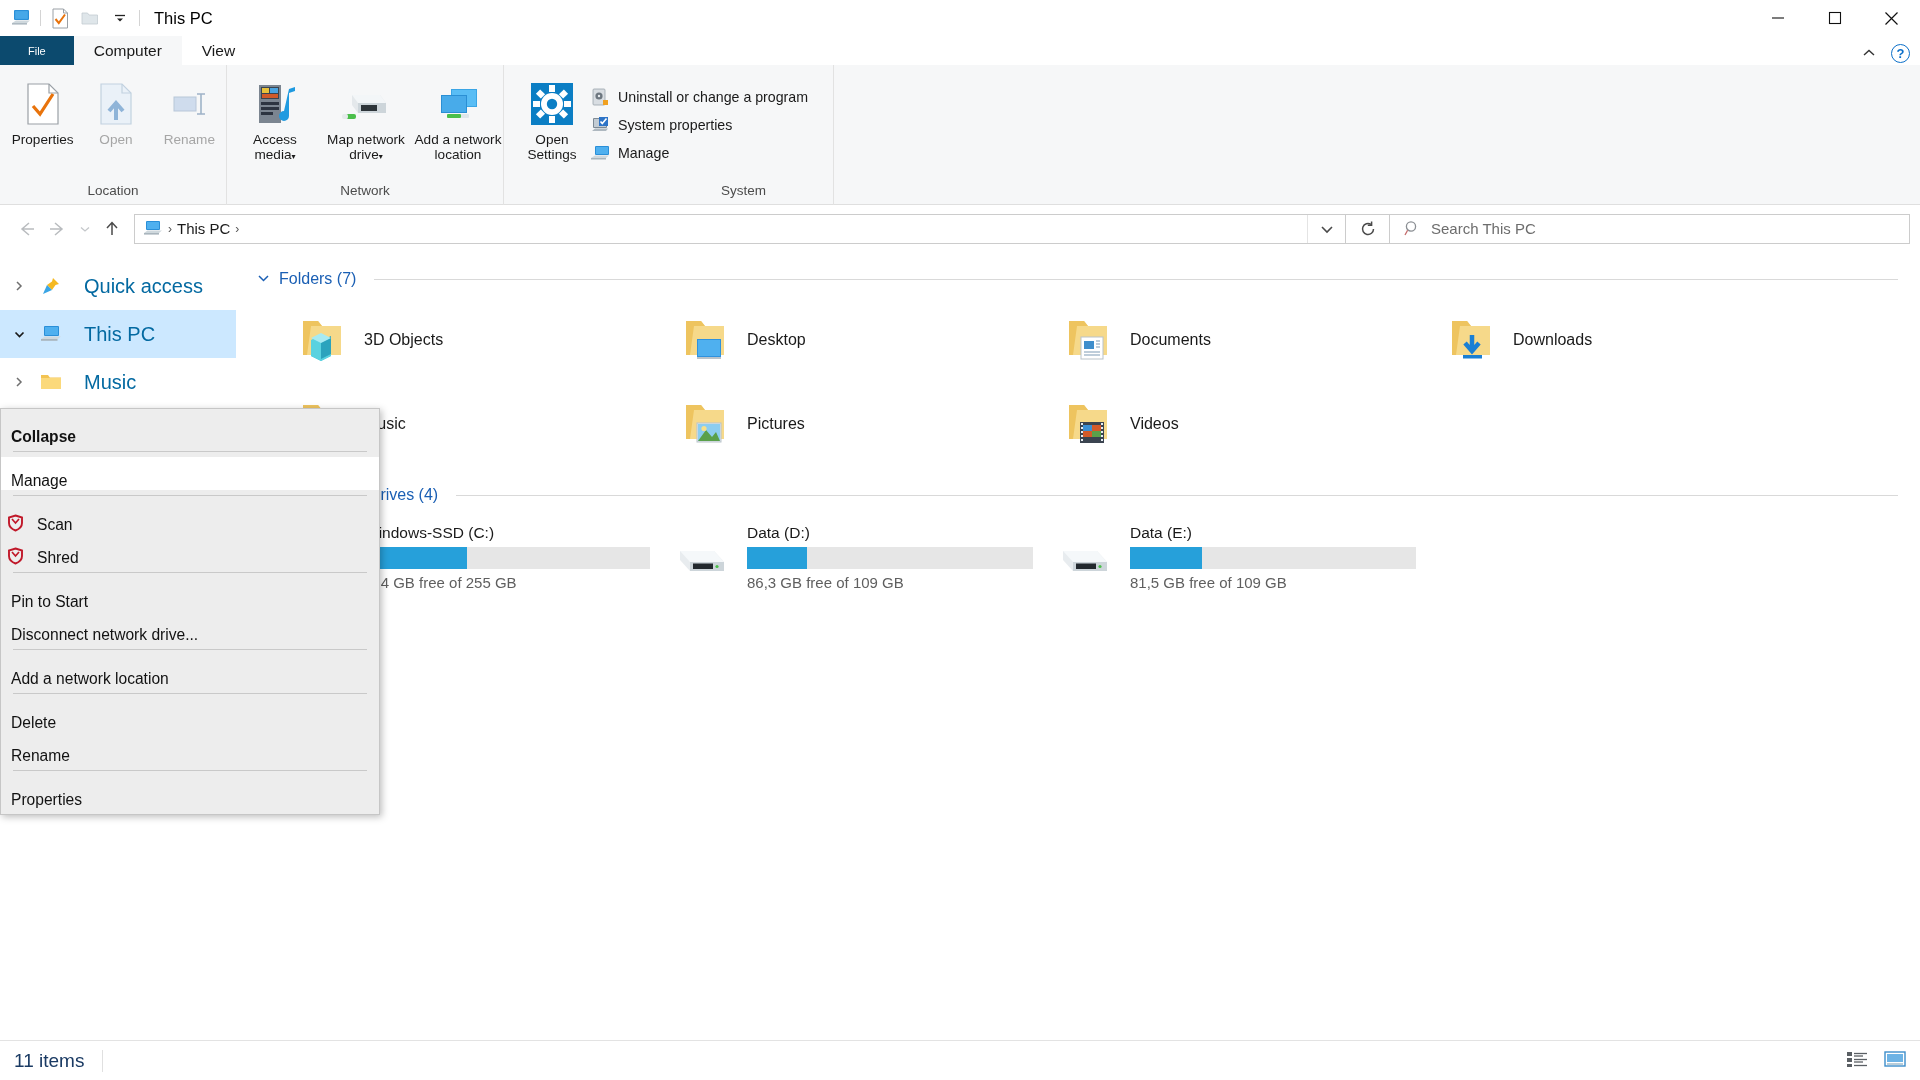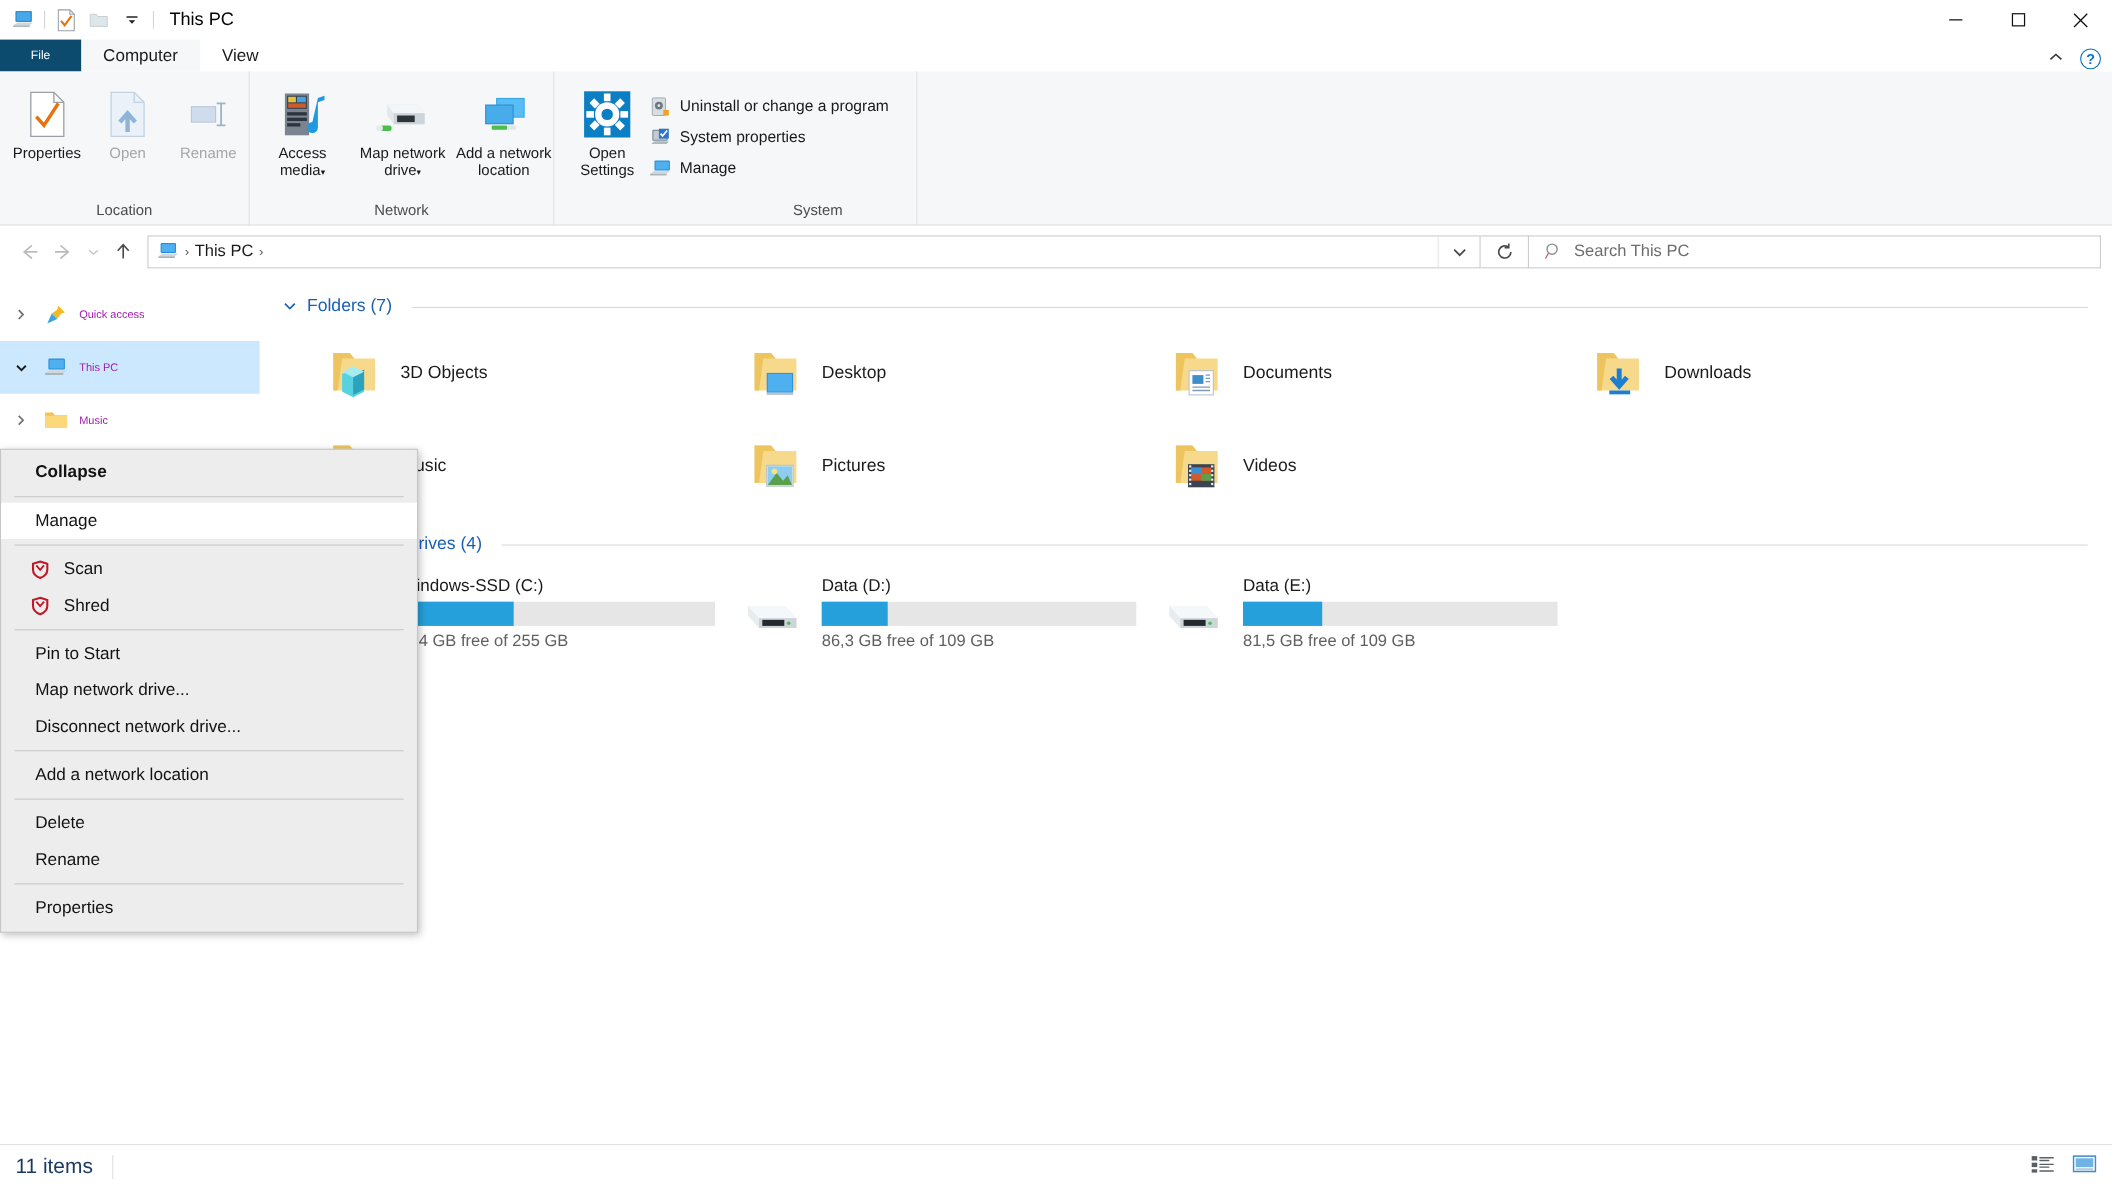--- a/index.html
+++ b/index.html
@@ -127,21 +127,21 @@
   .nav-item {
     height:48px; display:flex; align-items:center; gap:8px; padding-left:8px;
     position:relative;
   }
   .nav-item.selected { background:#cce8ff; }
   .nav-chevron {
     width:22px;height:22px;display:flex;align-items:center;justify-content:center;
     color:#6f6f6f;
   }
   .nav-ico { width:26px;height:26px;display:flex;align-items:center;justify-content:center; }
-  .nav-label { font-size:10px; color:#a21caf; white-space:nowrap; }
+  .nav-label { font-size:20px; color:#0369a1; white-space:nowrap;margin-left:12px; }
 
   
   .content { flex:1; background:#fff; padding-left:20px; padding-top:12px; overflow:hidden; }
   .section-head {
     display:flex; align-items:center; gap:8px; height:30px; margin-bottom:4px;
   }
   .section-title { font-size:16px; color:#1a5fb4; white-space:nowrap; }
   .section-rule { flex:1; height:1px; background:#d9d9d9; margin-left:10px; margin-right:22px; }
   .sec-chev { color:#1a5fb4; font-size:12px; }
 
@@ -175,21 +175,21 @@
   .view-btns { margin-left:auto; display:flex; align-items:center; gap:16px; }
 
   
   .ctxmenu {
     position:absolute; left:0; top:408px; width:380px;
     background:#ededed; border:1px solid #c6c6c6;
     box-shadow: 2px 2px 7px rgba(0,0,0,0.26);
     padding: 4px 0 5px 0; z-index:50;
   }
   .ctx-item {
-    height:33px; display:flex; align-items:center; padding-left:21px; gap:8px;
+    height:33px; display:flex; align-items:flex-end; padding-left:0; gap:8px;
   }
   .ctx-item .ctx-ico { width:28px;height:22px;display:flex;align-items:center;justify-content:center;flex-shrink:0; }
   .ctx-item .ctx-lbl { font-size:15.6px; color:#121212; white-space:nowrap; }
   .ctx-item.bold .ctx-lbl { font-weight:bold; padding-left:10px; }
   .ctx-item.highlight { background:#ffffff; }
   .ctx-item .ctx-lbl.indent { padding-left:10px; }
   .ctx-sep { height:1px; background:#c9c9c9; margin:5px 12px 5px 12px; }
 </style>
 </head>
 <body>
@@ -761,23 +761,20 @@
         </svg>
       </div>
       <div class="ctx-lbl">Shred</div>
     </div>
     <div class="ctx-sep"></div>
 
     <div class="ctx-item">
       <div class="ctx-lbl indent">Pin to Start</div>
     </div>
     <div class="ctx-item">
-      <div class="ctx-lbl indent">Map network drive...</div>
-    </div>
-    <div class="ctx-item">
       <div class="ctx-lbl indent">Disconnect network drive...</div>
     </div>
     <div class="ctx-sep"></div>
 
     <div class="ctx-item">
       <div class="ctx-lbl indent">Add a network location</div>
     </div>
     <div class="ctx-sep"></div>
 
     <div class="ctx-item">

